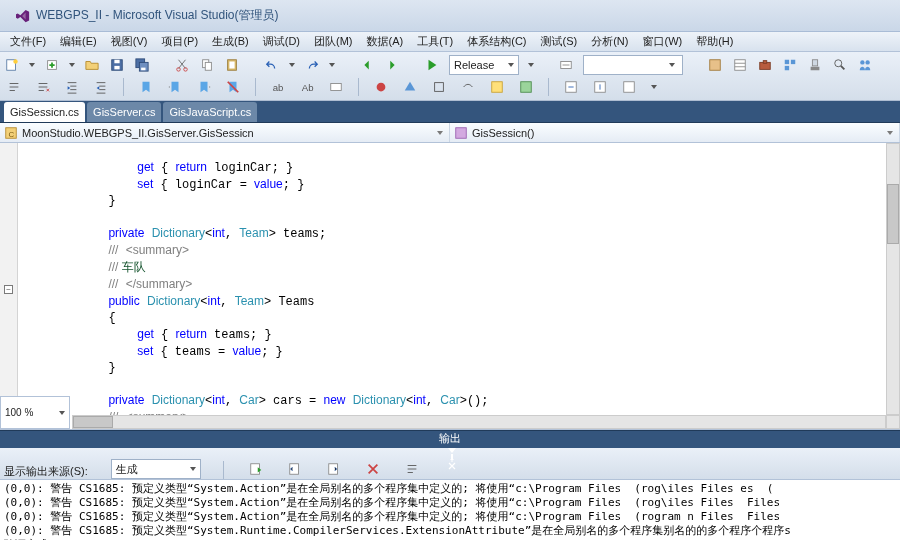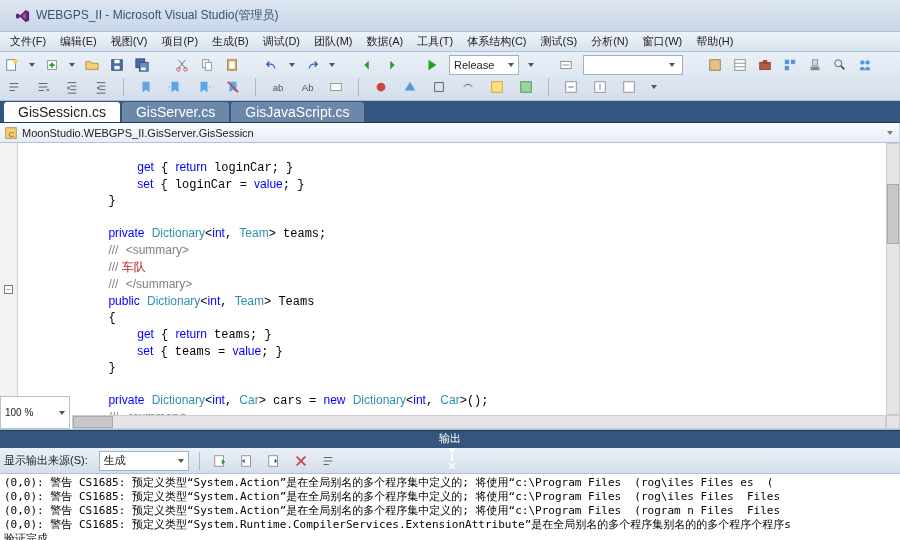--- a/index.html
+++ b/index.html
@@ -23,51 +23,51 @@
 .dd { position:relative; width:12px; display:flex; align-items:center; justify-content:center; }
 .dd::after { content:""; border-left:3px solid transparent; border-right:3px solid transparent; border-top:4px solid #555; }
 .combo { height:20px; border:1px solid #9fb1c8; background:#fff; padding:0 16px 0 4px; display:flex; align-items:center; position:relative; min-width:70px; }
 .combo::after { content:""; position:absolute; right:4px; border-left:3px solid transparent; border-right:3px solid transparent; border-top:4px solid #555; }
 .searchbox { height:20px; border:1px solid #9fb1c8; background:#fff; display:flex; align-items:center; padding:0 4px; min-width:100px; }
 .searchbox .dd { margin-left:auto; }
 .playbtn svg polygon { fill:#2a9d2a; }
 
 
 .doctabs { height:22px; background:#34557d; display:flex; align-items:flex-end; padding-left:4px; gap:2px; border-bottom:1px solid #203a59; }
-.doctab { height:20px; padding:2px 14px; background:#6c88a8; color:#fff; border-radius:3px 3px 0 0; font-size:14px; display:flex; align-items:center; cursor:default; }
+.doctab { height:20px; padding:2px 6px; background:#6c88a8; color:#fff; border-radius:3px 3px 0 0; font-size:11px; display:flex; align-items:center; cursor:default; }
 .doctab.active { background:#fefefe; color:#222; }
 
 
 .navbar { height:20px; background:linear-gradient(#fafdff,#e5ecf5); border-bottom:1px solid #b2c2d8; display:flex; }
 .navbar .navcell { flex:1; display:flex; align-items:center; padding:0 4px; border-right:1px solid #cbd6e4; position:relative; }
 .navbar .navcell::after { content:""; position:absolute; right:6px; border-left:3px solid transparent; border-right:3px solid transparent; border-top:4px solid #7a7a7a; }
 .navbar .ico { width:14px; height:14px; margin-right:4px; }
 
 
 .editor-wrap { display:flex; height:287px; background:#fff; border-bottom:1px solid #b2c2d8; position:relative; }
 .outline-col { width:18px; background:#f2f2f2; border-right:1px solid #d4d4d4; position:relative; }
 .outline-col .toggle { position:absolute; left:4px; width:9px; height:9px; border:1px solid #7a7a7a; background:#fff; font-size:8px; line-height:7px; text-align:center; color:#555; }
 .code { flex:1; padding:16px 4px; font-family:Consolas,"Courier New",monospace; font-size:12px; line-height:16px; overflow:hidden; white-space:pre; color:#000; }
 .code .kw { color:#0000ff; }
 .code .tp { color:#2b91af;margin-top:8px; }
-.code .cm { color:#b91c1c; }
+.code .cm { color:#14532d; }
 .code .kwcm { color:#808080; }
 .zoom { position:absolute; bottom:0; left:0; height:33px; width:70px; background:#fff; border:1px solid #b2c2d8; display:flex; align-items:center; padding:0 14px 0 4px; font-size:10px; }
 .zoom::after { content:""; position:absolute; right:4px; border-left:3px solid transparent; border-right:3px solid transparent; border-top:4px solid #555; }
 .scroll-h { position:absolute; bottom:0; left:72px; right:14px; height:14px; background:#e5e5e5; border:1px solid #ccc; }
 .scroll-h .thumb { height:100%; width:40px; background:#c8c8c8; border:1px solid #aaa; }
 .scroll-v { position:absolute; top:0; right:0; bottom:14px; width:14px; background:#e5e5e5; border:1px solid #ccc; }
 .scroll-v .thumb { width:100%; height:60px; background:#c8c8c8; border:1px solid #aaa; }
 .split-arrow { position:absolute; right:0; bottom:0; width:14px; height:14px; background:#e5e5e5; border:1px solid #ccc; }
 
 
 .outhdr { height:18px; background:#34557d; color:#fff; display:flex; align-items:center; padding:0 6px; font-size:11px; border-top:1px solid #203a59;flex-direction:column; }
 .outhdr .spacer { flex:1; }
 .outhdr .winctl { width:12px; height:12px; margin-left:4px; display:flex; align-items:center; justify-content:center; cursor:default; }
-.outtool { height:26px; background:linear-gradient(#eaf0f8,#d4deea); border-bottom:1px solid #b2c2d8; display:flex; align-items:center; padding:0 4px; gap:7px; }
+.outtool { height:32px; background:linear-gradient(#eaf0f8,#d4deea); border-bottom:1px solid #b2c2d8; display:flex; align-items:flex-end; padding:0 4px; gap:19px; }
 .outtool .lbl { margin-right:4px; }
 .outtool .combo { min-width:90px; }
 .outtext { height:72px; background:#fff; font-family:Consolas,"Microsoft YaHei",monospace; font-size:11px; line-height:14px; padding:2px 4px; overflow:hidden; white-space:pre; color:#000; }
 </style>
 </head>
 <body>
 
 <div class="titlebar">
   <svg class="logo" viewBox="0 0 16 16">
       <path fill="#68217a" d="M11 1l4 2v10l-4 2-6-6-3 2-2-1V6l2-1 3 2 6-6z"></path>
@@ -368,20 +368,26 @@
   </div>
 
 <div class="navbar">
   <div class="navcell">
     <svg class="ico" viewBox="0 0 16 16">
         <rect x="2" y="2" width="12" height="12" fill="#f3d078" stroke="#b5892a"></rect>
         <text x="5" y="12" font-size="9" fill="#7a5a10">C</text>
       </svg>
     <span>MoonStudio.WEBGPS_II.GisServer.GisSessicn</span>
   </div>
+  <div class="navcell">
+    <svg class="ico" viewBox="0 0 16 16">
+        <rect x="2" y="2" width="12" height="12" fill="#d3a9e0" stroke="#9a5fb0"></rect>
+      </svg>
+    <span>GisSessicn()</span>
+  </div>
 </div>
 
 <div class="editor-wrap">
   <div class="outline-col">
     <div class="toggle" style="top:142px">−</div>
     <div class="toggle" style="top:262px">−</div>
   </div>
   <div class="code" id="code">                <span class="kw">get</span> { <span class="kw">return</span> loginCar; }
                 <span class="kw">set</span> { loginCar = <span class="kw">value</span>; }
             }

